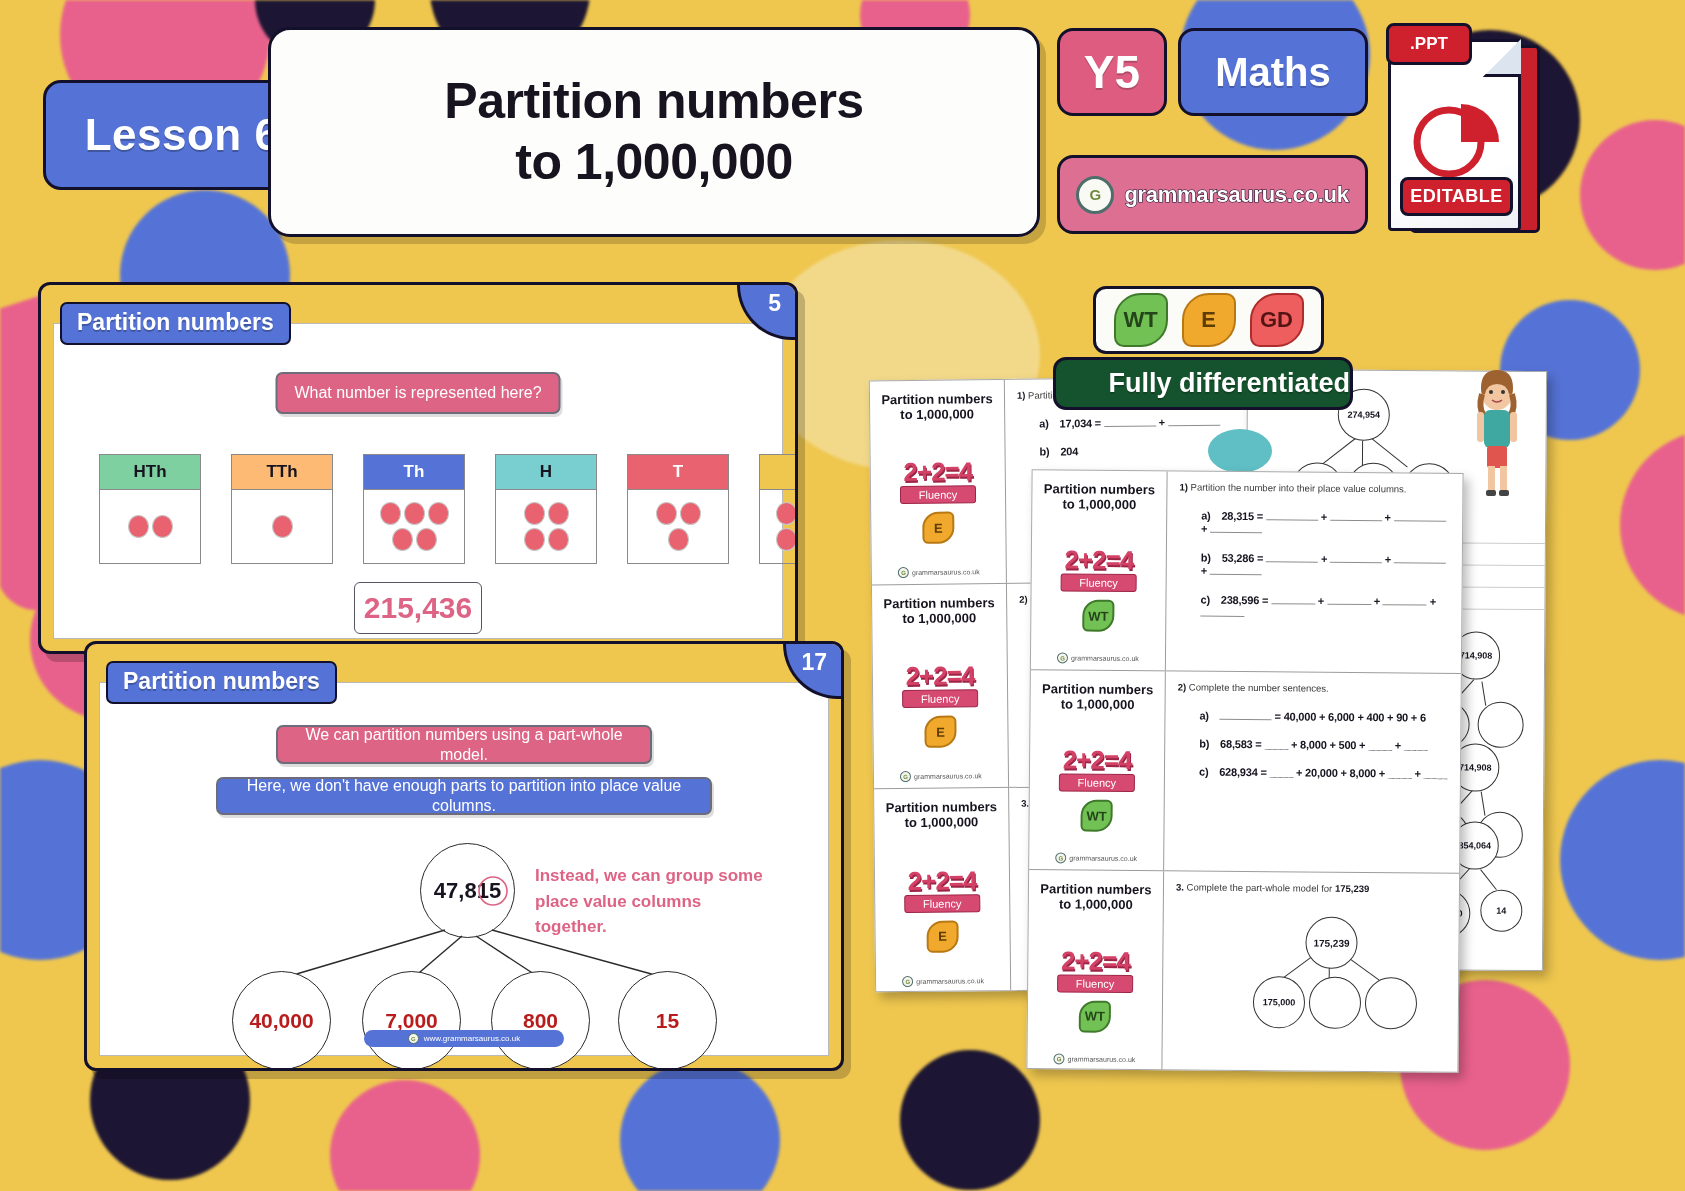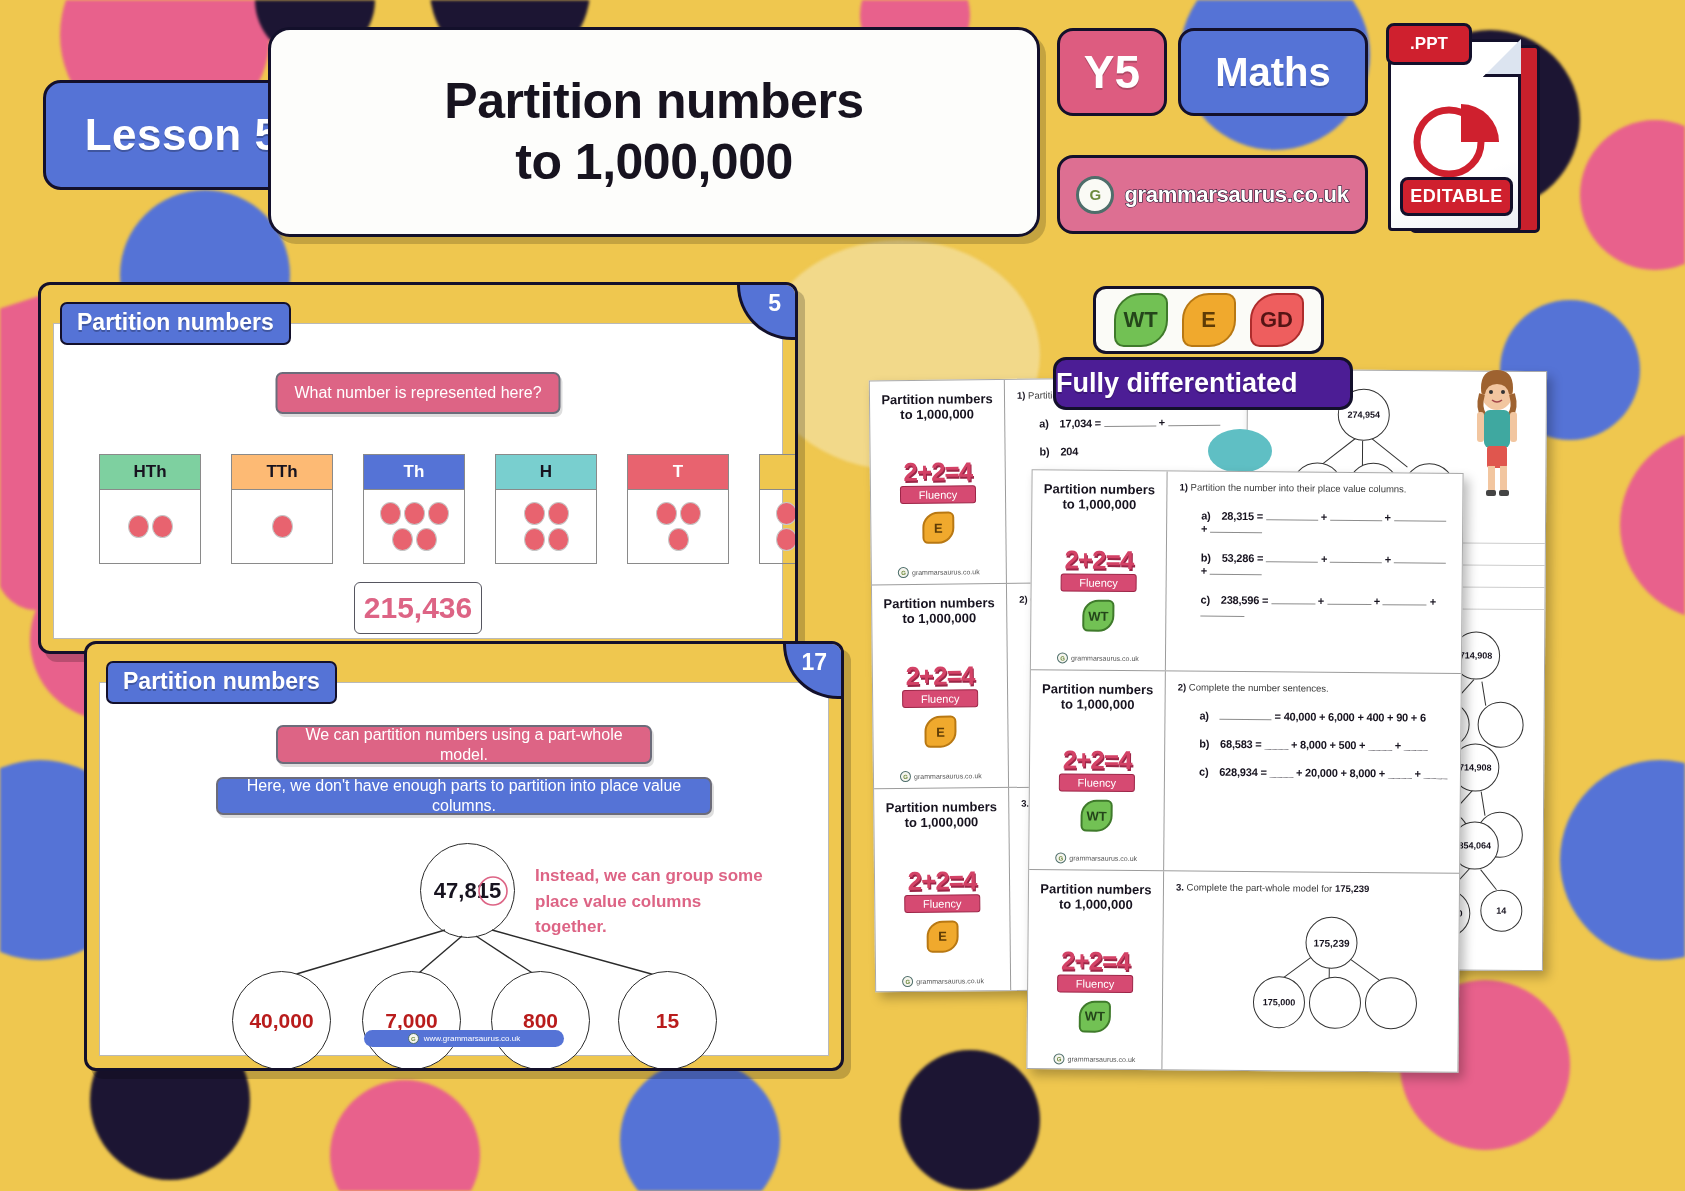--- a/index.html
+++ b/index.html
@@ -200,22 +200,22 @@
   
   #abil-panel {
     position:absolute; left:1093px; top:286px; width:231px; height:68px;
     background:#FBFBF7; border:3px solid #13102B; border-radius:13px;
     display:flex; align-items:center; justify-content:center; gap:14px; z-index:9;
   }
   .abil-big { width:54px; height:54px; display:flex; align-items:center; justify-content:center;
               font-size:22px; font-weight:bold; }
   #diff-banner {
     position:absolute; left:1053px; top:357px; width:300px; height:53px;
-    background:#4c1d95; border:3px solid #13102B; border-radius:13px; z-index:10;
-    display:flex; align-items:center; justify-content:flex-start;
+    background:#14532d; border:3px solid #13102B; border-radius:13px; z-index:10;
+    display:flex; align-items:center; justify-content:flex-end;
     color:#fff; font-size:27px; font-weight:bold; text-shadow:0 2px 0 rgba(0,0,0,.2);
   }
 
   
   #character { position:absolute; left:1462px; top:370px; width:70px; height:130px; z-index:3; }
 </style>
 </head>
 <body>
 
 <div id="bg">
@@ -241,21 +241,21 @@
   <div class="blob circ blue" style="left:-60px; top:760px;  width:200px; height:200px;"></div>
   <div class="blob circ pink" style="left:30px;  top:560px;  width:160px; height:160px;"></div>
   <div class="blob ltyel" style="left:300px; top:430px;  width:260px; height:200px; border-radius:50%;"></div>
   <div class="blob ltyel" style="left:760px; top:240px;  width:280px; height:230px; border-radius:50%;"></div>
   <div class="blob ltyel" style="left:1080px;top:820px;  width:300px; height:240px; border-radius:50%;"></div>
 </div>
 
 <div id="header">
 
   <div id="lesson-badge">
-    <span>Lesson 5</span>
+    <span>Lesson 6</span>
   </div>
 
   <div id="title-card">
     <div class="l1">Partition numbers</div>
     <div class="l2">to 1,000,000</div>
   </div>
 
   <div class="tag-btn" id="tag-y5">
     <span>Y5</span>
   </div>

